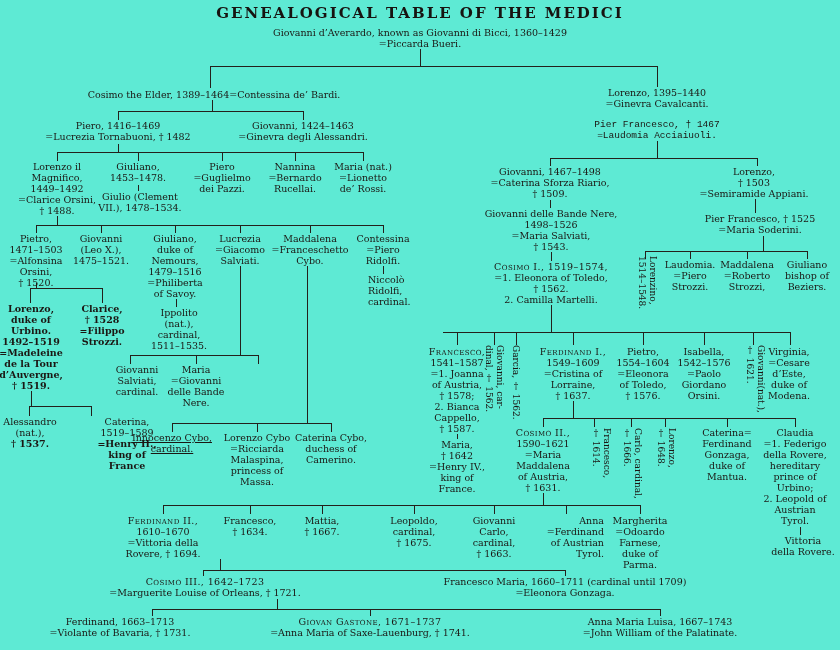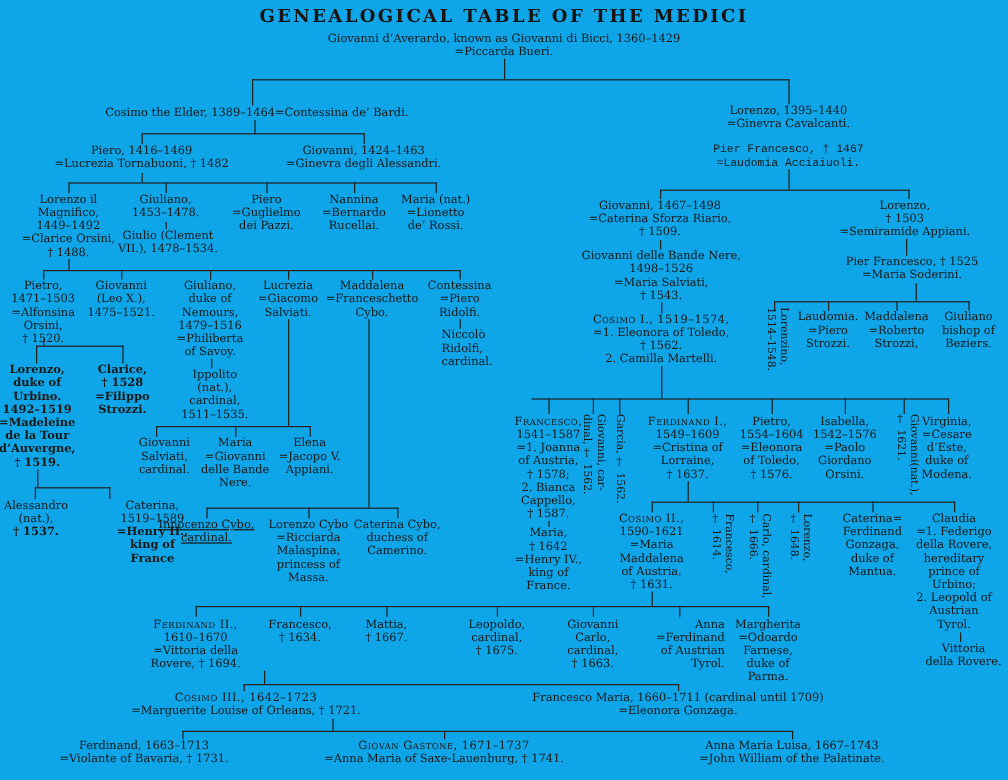--- a/index.html
+++ b/index.html
@@ -1,17 +1,17 @@
 <!DOCTYPE html>
 <html><head>
 <meta charset="utf-8">
 <style>
   html,body{margin:0;padding:0;}
   body{background:#e8e8e8;font-family:"DejaVu Serif","Liberation Serif",serif;}
-  #stage{position:relative;width:840px;height:650px;background:#0ea5e9;color:#1b1713;overflow:hidden;}
+  #stage{position:relative;width:840px;height:650px;background:#5eead4;color:#1b1713;overflow:hidden;}
   .title{position:absolute;left:0;top:4px;width:840px;text-align:center;font-weight:bold;
          font-size:15px;letter-spacing:2px;color:#171310;}
   .node{position:absolute;text-align:center;font-size:9.5px;line-height:11px;color:#1b1713;}
   .node.bold{font-weight:bold;}
   .node.left{text-align:left;}
   .tl{white-space:nowrap;}
   .tl.sc{font-variant:small-caps;letter-spacing:0.4px;}
   .tl.b{font-weight:bold;}
   .vert{position:absolute;writing-mode:vertical-rl;text-orientation:mixed;
         font-size:9px;line-height:11px;text-align:left;color:#1b1713;}
@@ -293,25 +293,20 @@
       <div class="tl">Giovanni</div>
       <div class="tl">Salviati,</div>
       <div class="tl">cardinal.</div>
     </div>
     <div class="node" style="left: 157px; top: 364px; width: 78px;">
       <div class="tl">Maria</div>
       <div class="tl">=Giovanni</div>
       <div class="tl">delle Bande</div>
       <div class="tl">Nere.</div>
     </div>
-    <div class="node" style="left: 224px; top: 364px; width: 68px;">
-      <div class="tl">Elena</div>
-      <div class="tl">=Jacopo V.</div>
-      <div class="tl">Appiani.</div>
-    </div>
     <div class="node" style="left: 119px; top: 432px; width: 106px; text-decoration: underline;">
       <div class="tl">Innocenzo Cybo,</div>
       <div class="tl">cardinal.</div>
     </div>
     <div class="node" style="left: 216px; top: 432px; width: 82px;">
       <div class="tl">Lorenzo Cybo</div>
       <div class="tl">=Ricciarda</div>
       <div class="tl">Malaspina,</div>
       <div class="tl">princess of</div>
       <div class="tl">Massa.</div>

